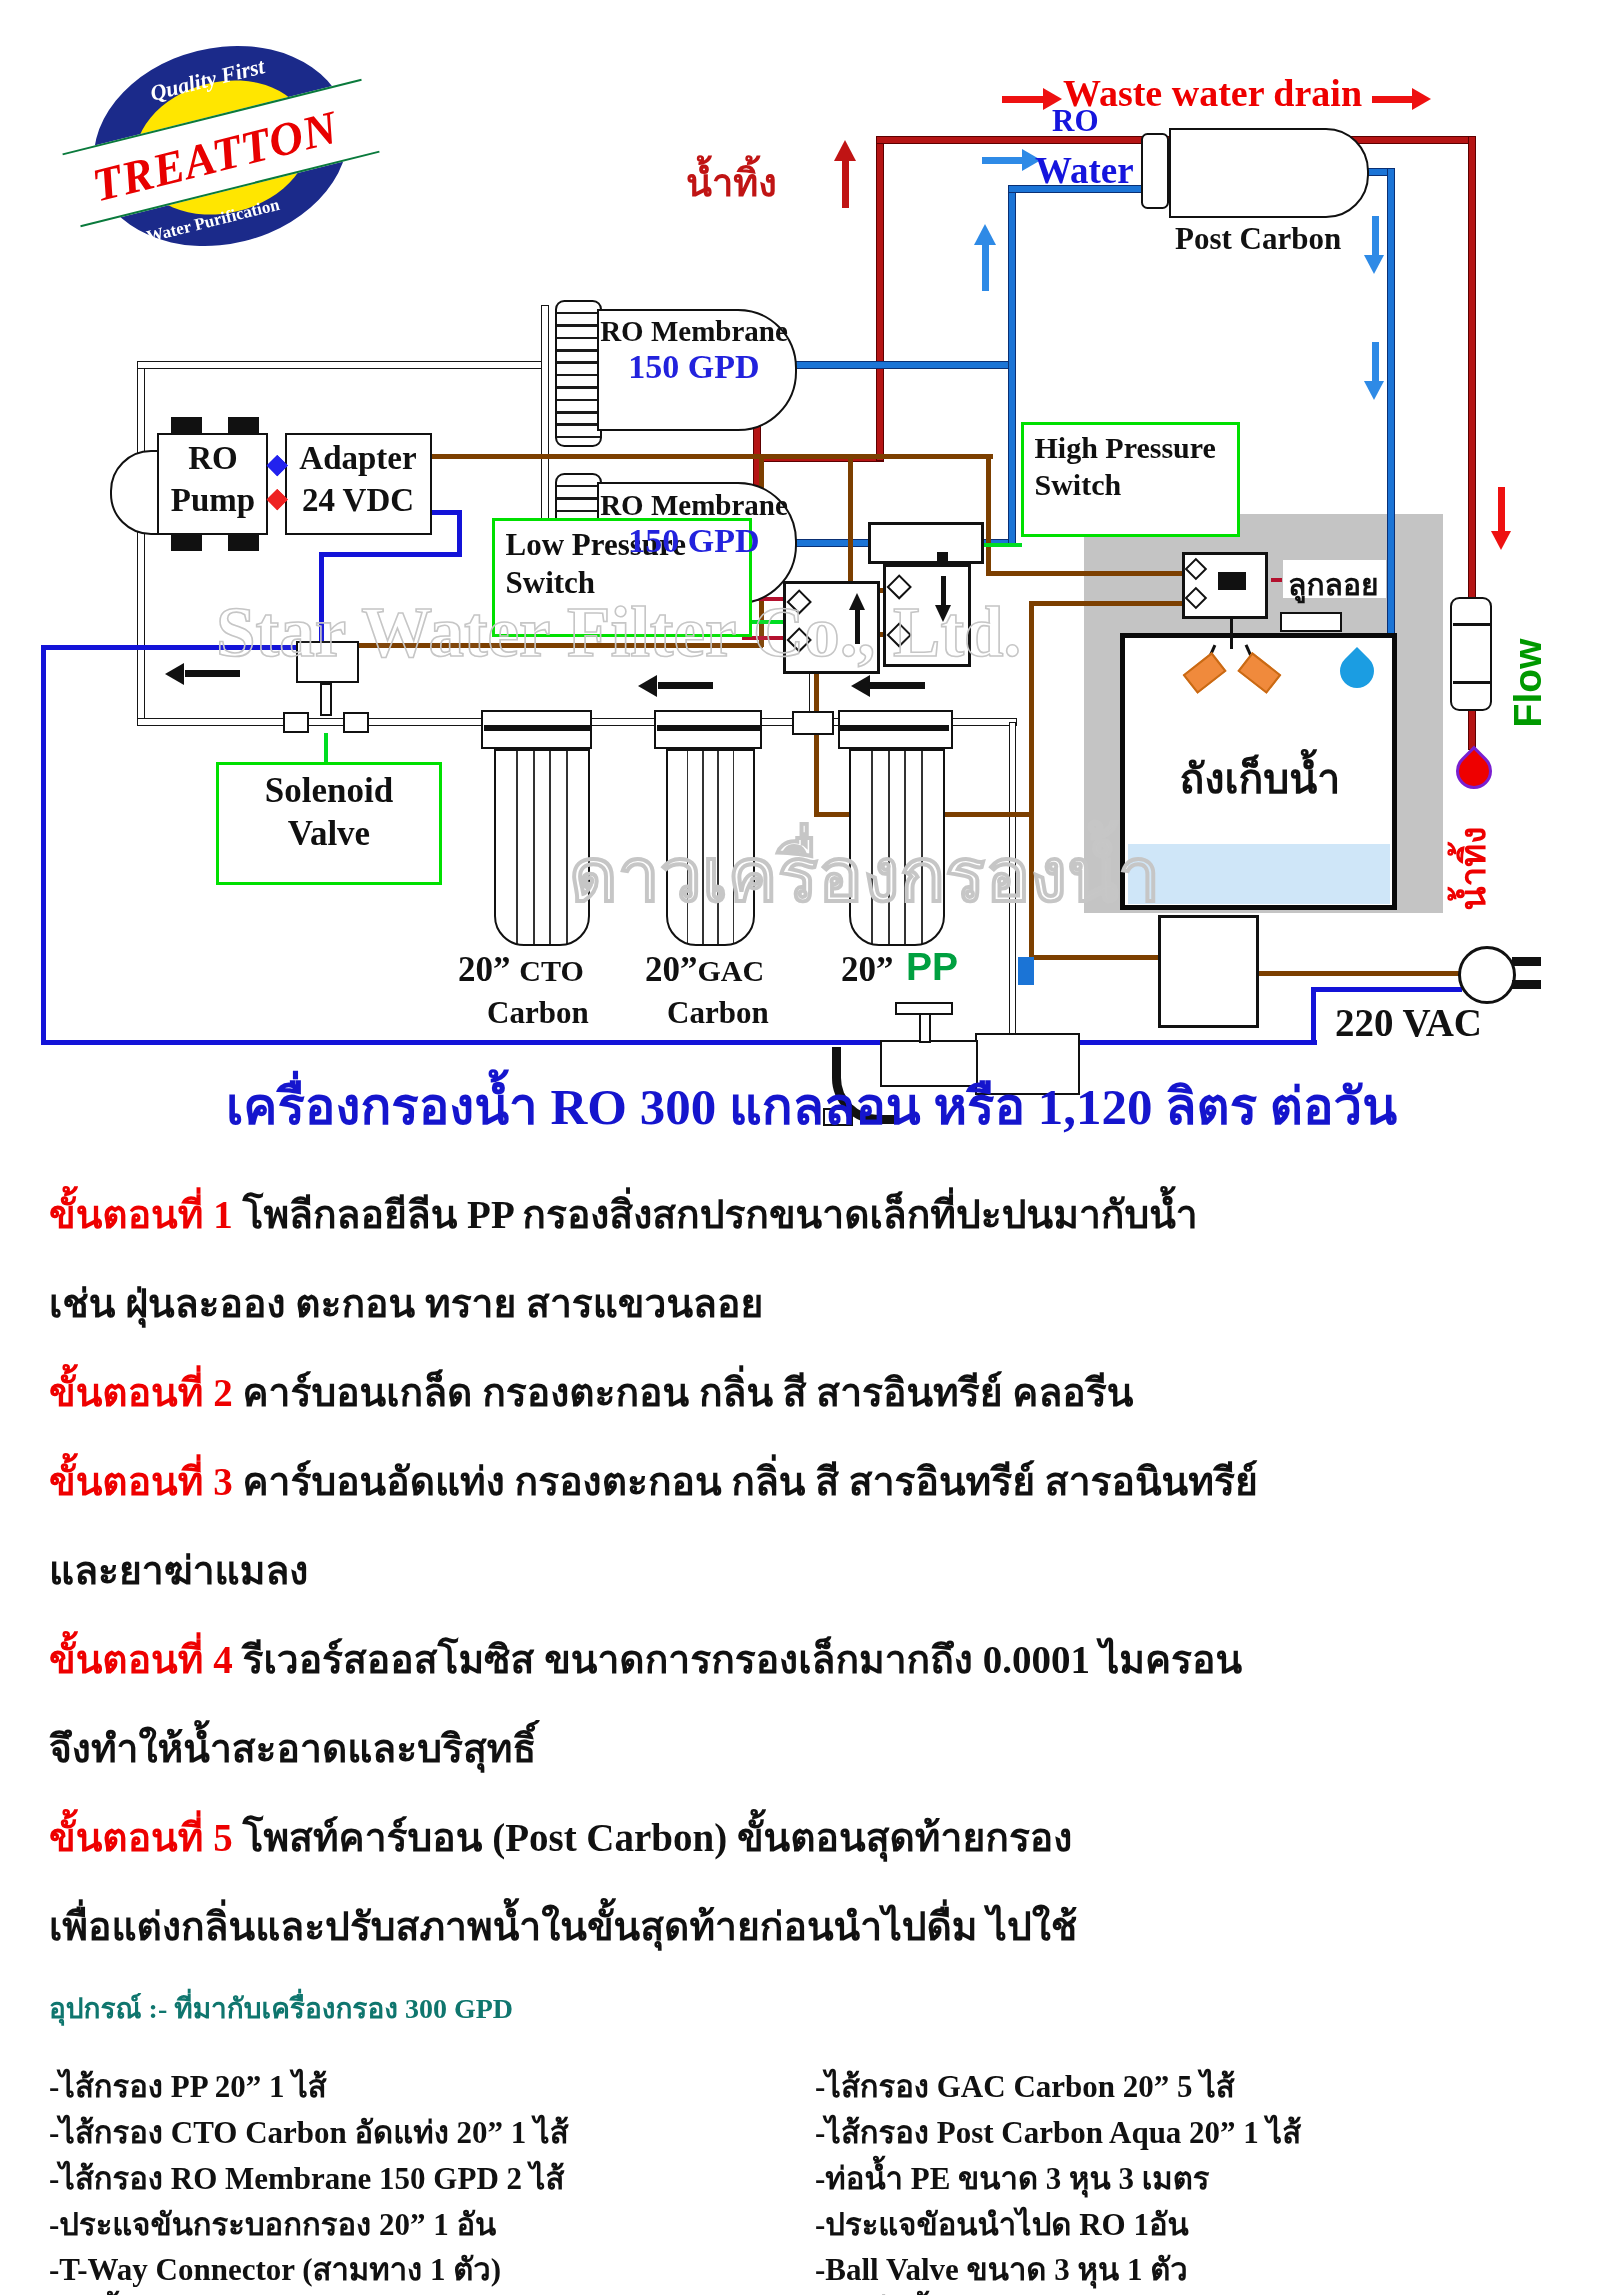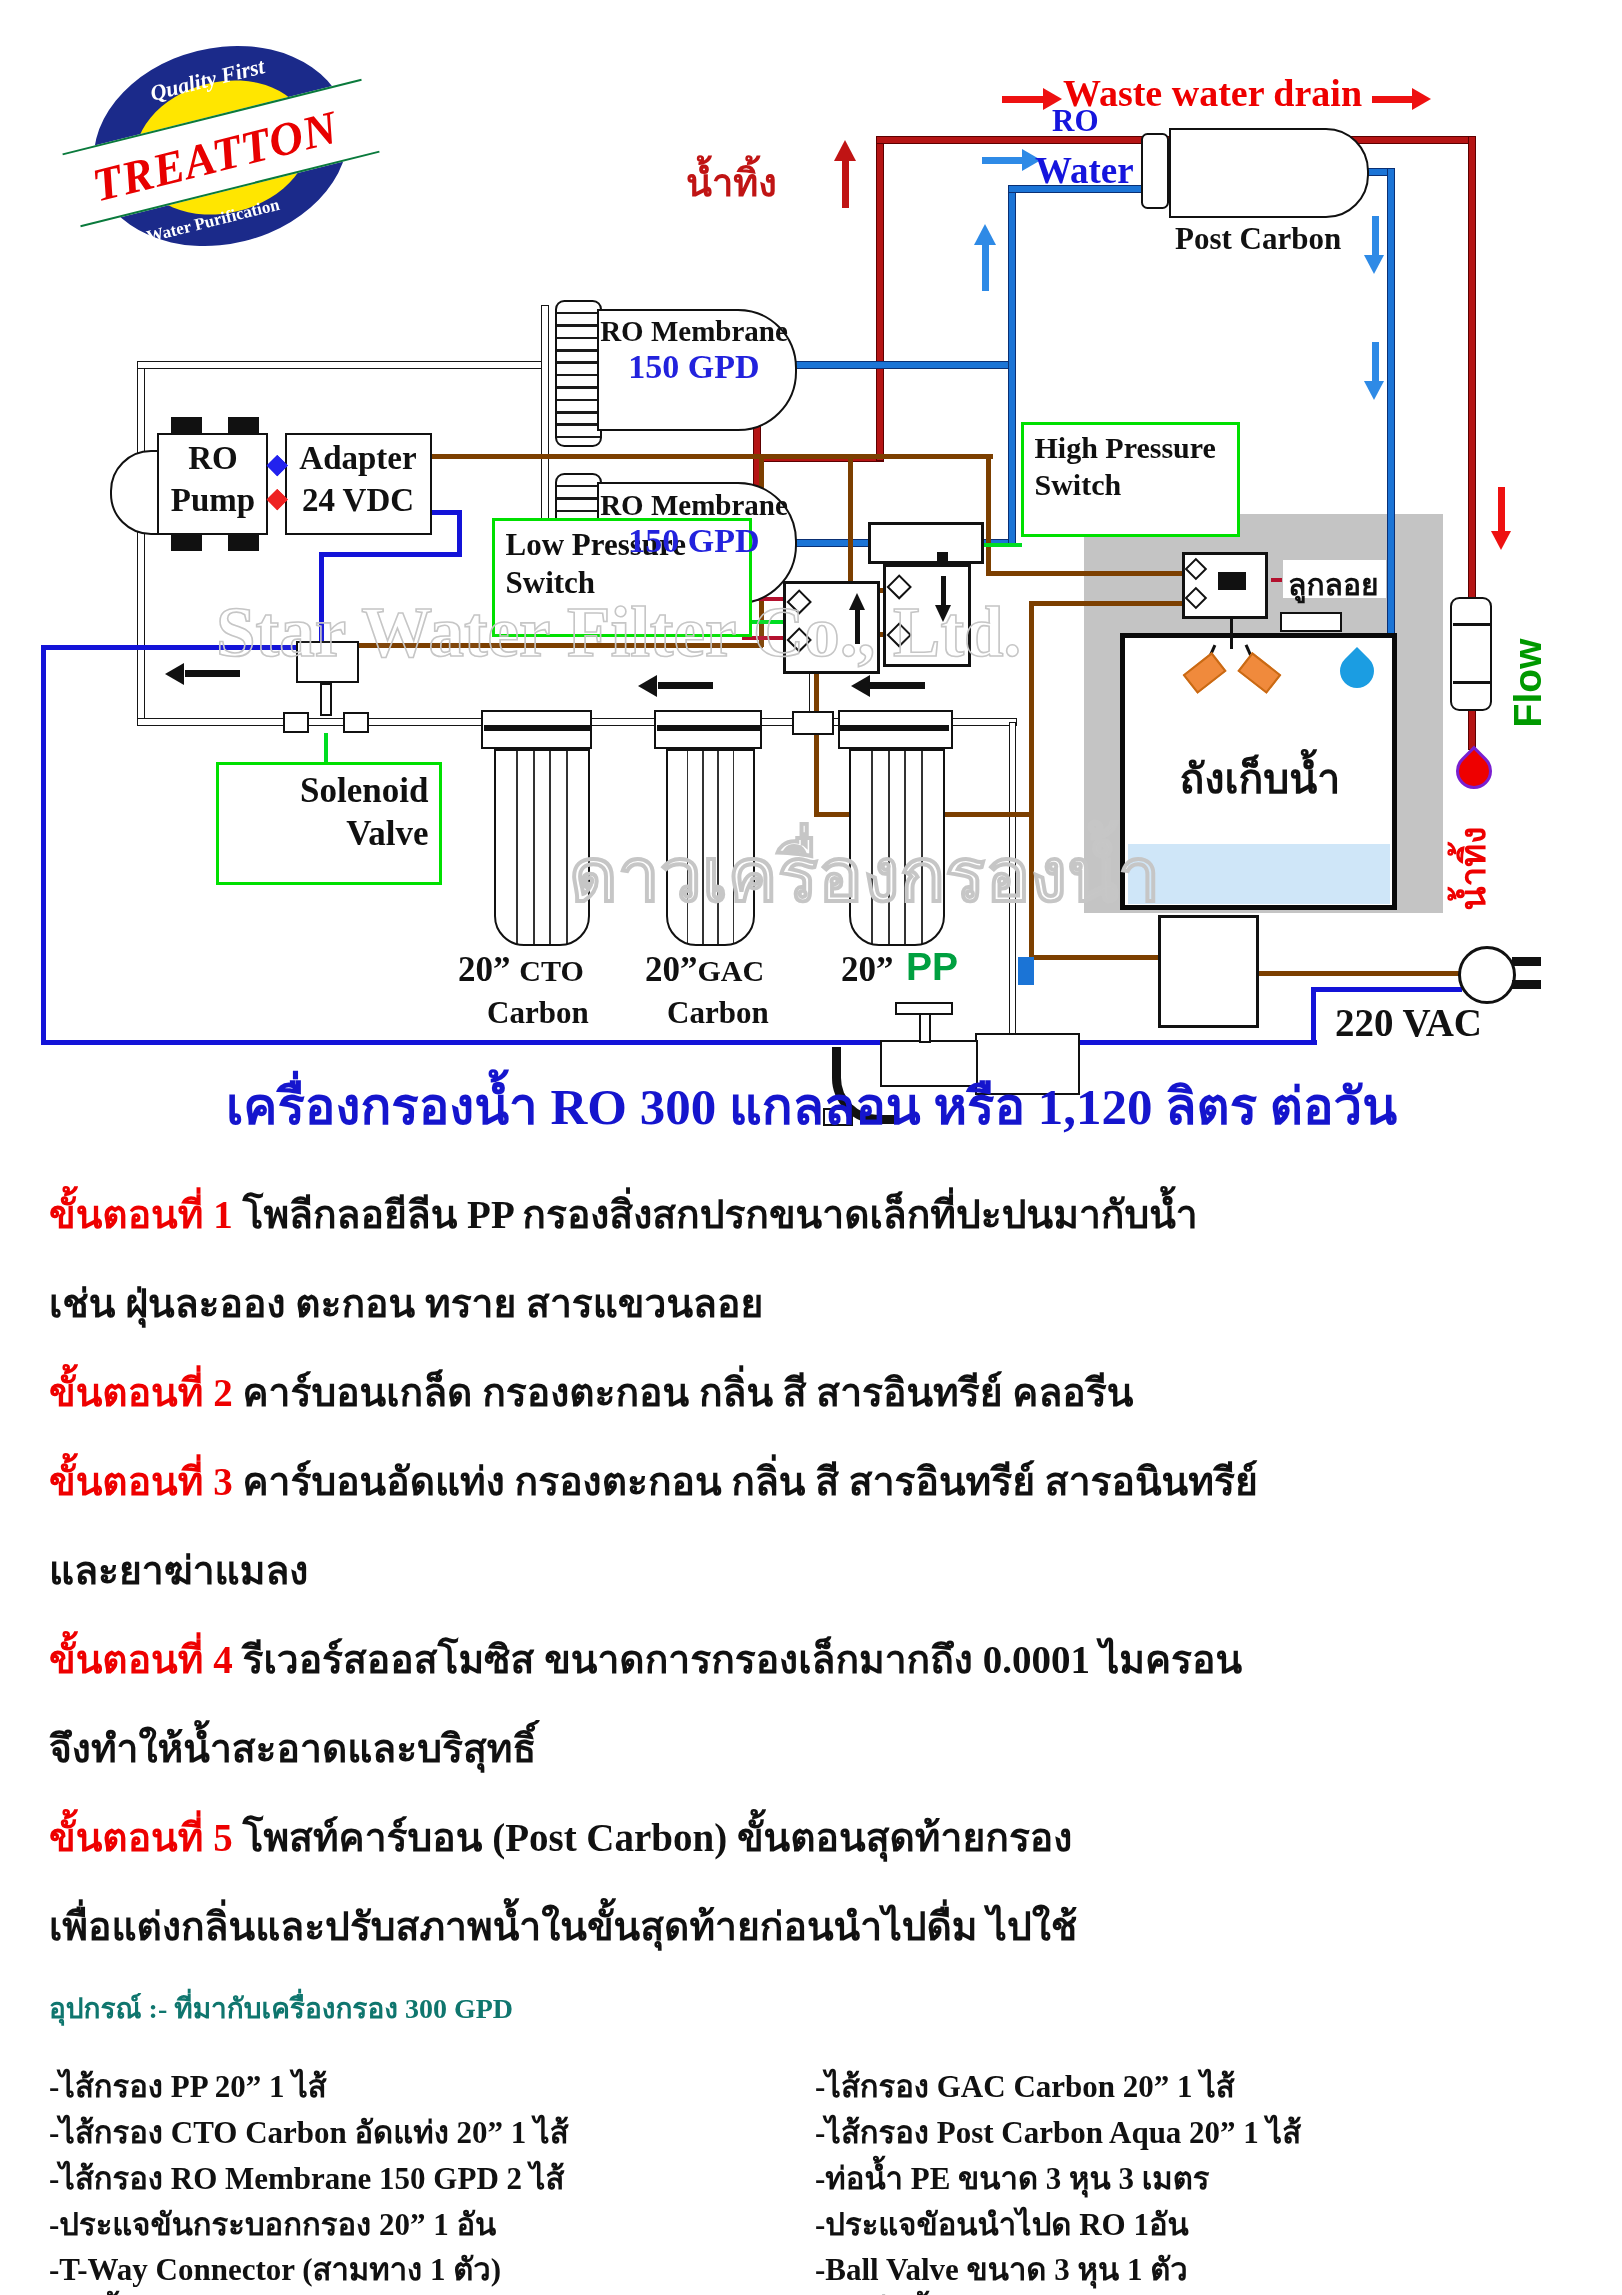--- a/index.html
+++ b/index.html
@@ -158,21 +158,21 @@
   <div class="glabel" style="left:1021px;top:422px;width:219px;height:115px;font-size:30px;">
     <div>High Pressure</div>
     <div>Switch</div>
   </div>
 
   <div class="comp" style="left:296px;top:641px;width:63px;height:42px;border-width:2.6px;"></div>
   <div class="comp" style="left:320px;top:683px;width:11.8px;height:33px;border-width:2px;"></div>
   <div class="comp" style="left:283px;top:712px;width:26px;height:21px;border-width:2.6px;"></div>
   <div class="comp" style="left:343px;top:712px;width:26px;height:21px;border-width:2.6px;"></div>
   <div class="wire greenw" style="left:324px;top:733px;width:3.9px;height:30px;"></div>
-  <div class="glabel" style="left:216px;top:762px;width:226px;height:123px;text-align:right;font-size:35px;">
+  <div class="glabel" style="left:216px;top:762px;width:226px;height:123px;text-align:center;font-size:35px;">
     <div>Solenoid</div>
     <div>Valve</div>
   </div>
 
   <div class="fcap" style="left:481px;top:710px;width:111px;height:39px;"></div>
   <div class="fband" style="left:484px;top:725px;width:106px;height:5.9px;"></div>
   <div class="fbody" style="left:494px;top:749px;width:92px;height:193px;"></div>
   <div class="fcap" style="left:654px;top:710px;width:108px;height:39px;"></div>
   <div class="fband" style="left:657px;top:725px;width:103px;height:5.9px;"></div>
   <div class="fbody" style="left:666px;top:749px;width:85px;height:193px;"></div>
@@ -283,21 +283,21 @@
   <div class="steps-line" style="top:1806px;"><span class="lbl">ขั้นตอนที่ 5</span><span>  โพสท์คาร์บอน (Post Carbon) ขั้นตอนสุดท้ายกรอง</span></div>
   <div class="steps-line" style="top:1895px;"><span class="lbl"></span><span>เพื่อแต่งกลิ่นและปรับสภาพน้ำในขั้นสุดท้ายก่อนนำไปดื่ม ไปใช้</span></div>
 
   <div class="dlabel" style="left:49px;top:1986px;font-size:28px;font-weight:bold;color:#0f766e;">อุปกรณ์ :- ที่มากับเครื่องกรอง 300 GPD</div>
   <div class="eq-item" style="left:49px;top:2061px;">-ไส้กรอง PP 20”   1 ไส้</div>
   <div class="eq-item" style="left:49px;top:2107px;">-ไส้กรอง CTO Carbon อัดแท่ง  20”   1 ไส้</div>
   <div class="eq-item" style="left:49px;top:2153px;">-ไส้กรอง RO Membrane  150 GPD   2 ไส้</div>
   <div class="eq-item" style="left:49px;top:2199px;">-ประแจขันกระบอกกรอง 20” 1 อัน</div>
   <div class="eq-item" style="left:49px;top:2244px;">-T-Way Connector (สามทาง 1 ตัว)</div>
   <div class="eq-item" style="left:49px;top:2288px;">-ท่อน้ำ PE ขนาด 2 หุน 3 เมตร</div>
-  <div class="eq-item" style="left:815px;top:2061px;">-ไส้กรอง GAC Carbon  20”   1  ไส้</div>
+  <div class="eq-item" style="left:815px;top:2061px;">-ไส้กรอง GAC Carbon  20”   5  ไส้</div>
   <div class="eq-item" style="left:815px;top:2107px;">-ไส้กรอง Post Carbon Aqua 20” 1 ไส้</div>
   <div class="eq-item" style="left:815px;top:2153px;">-ท่อน้ำ PE ขนาด 3 หุน 3 เมตร</div>
   <div class="eq-item" style="left:815px;top:2199px;">-ประแจขัอนนำไปด RO 1อัน</div>
   <div class="eq-item" style="left:815px;top:2244px;">-Ball Valve ขนาด 3 หุน  1 ตัว</div>
   <div class="eq-item" style="left:815px;top:2288px;">-ถังเก็บน้ำ PE 200 ลิตร</div>
 
 </div>
 
 
 </body></html>

